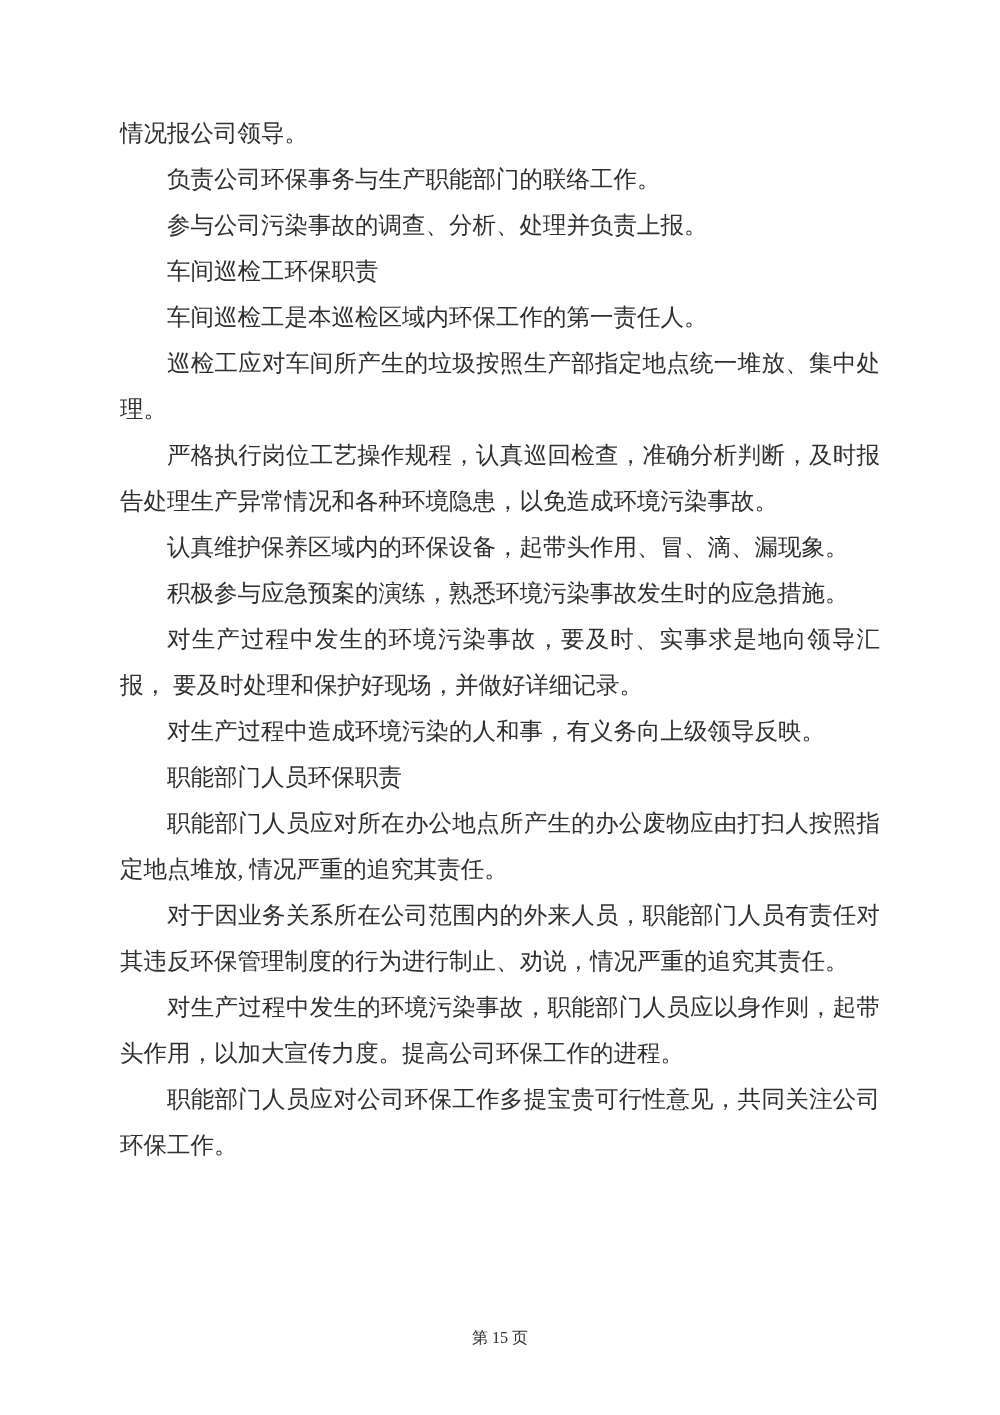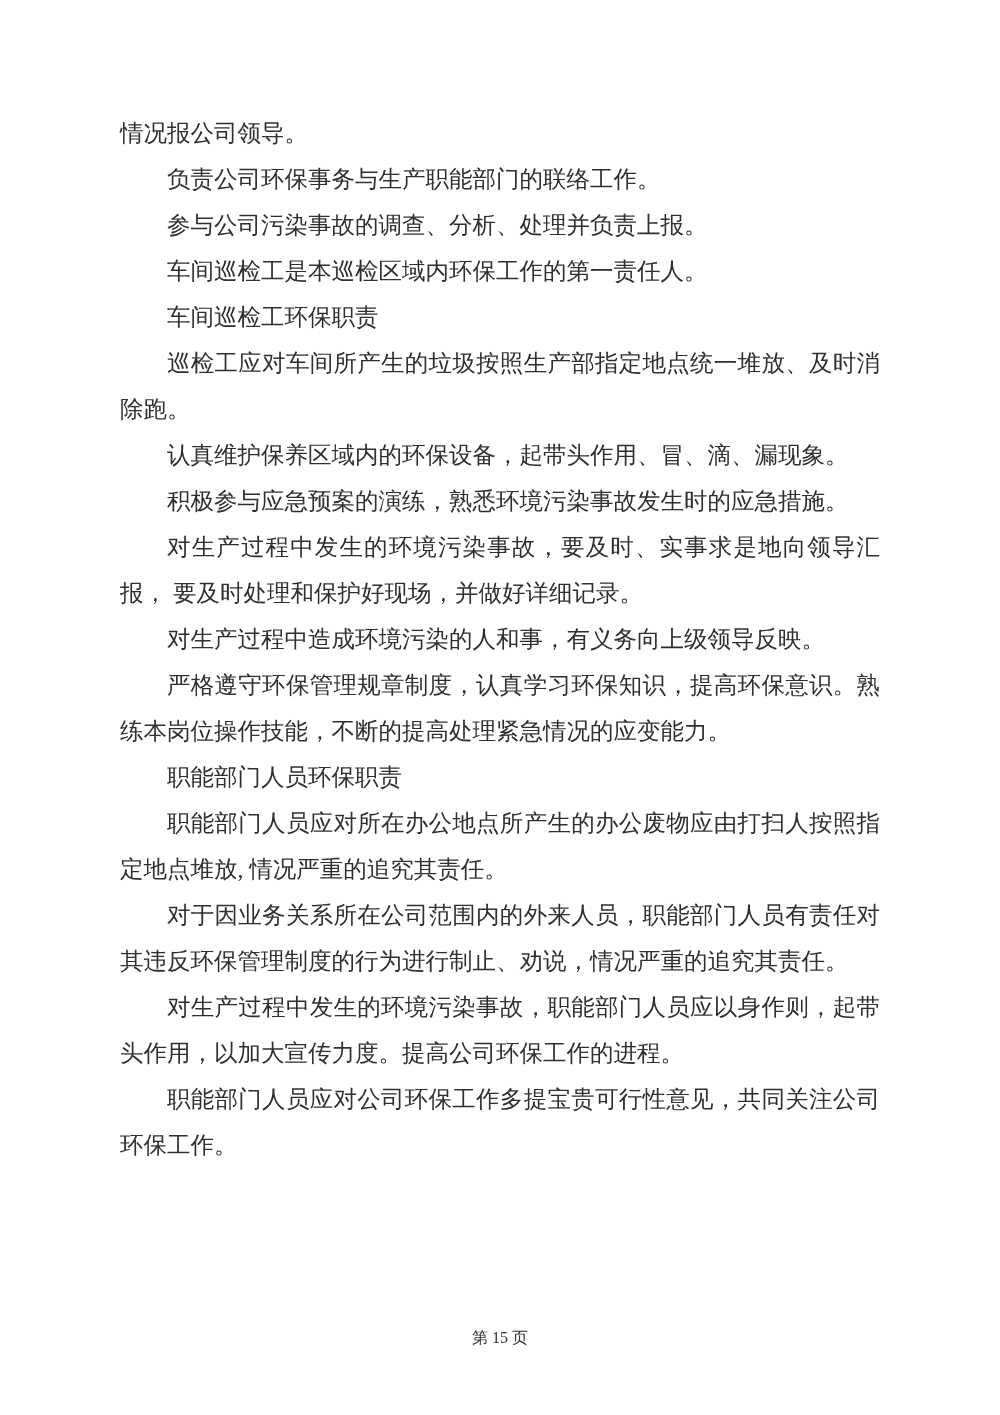--- a/index.html
+++ b/index.html
@@ -48,28 +48,28 @@
   }
 </style>
 </head>
 <body>
 
 <div class="page">
   <div class="content">
     <p class="para no-indent">情况报公司领导。</p>
     <p class="para">负责公司环保事务与生产职能部门的联络工作。</p>
     <p class="para">参与公司污染事故的调查、分析、处理并负责上报。</p>
+    <p class="para">车间巡检工环保职责</p>
     <p class="para">车间巡检工是本巡检区域内环保工作的第一责任人。</p>
-    <p class="para">车间巡检工环保职责</p>
-    <p class="para">巡检工应对车间所产生的垃圾按照生产部指定地点统一堆放、及时消除跑。</p>
+    <p class="para">巡检工应对车间所产生的垃圾按照生产部指定地点统一堆放、集中处理。</p>
+    <p class="para">严格执行岗位工艺操作规程，认真巡回检查，准确分析判断，及时报告处理生产异常情况和各种环境隐患，以免造成环境污染事故。</p>
     <p class="para">认真维护保养区域内的环保设备，起带头作用、冒、滴、漏现象。</p>
     <p class="para">积极参与应急预案的演练，熟悉环境污染事故发生时的应急措施。</p>
     <p class="para">对生产过程中发生的环境污染事故，要及时、实事求是地向领导汇报， 要及时处理和保护好现场，并做好详细记录。</p>
     <p class="para">对生产过程中造成环境污染的人和事，有义务向上级领导反映。</p>
-    <p class="para">严格遵守环保管理规章制度，认真学习环保知识，提高环保意识。熟练本岗位操作技能，不断的提高处理紧急情况的应变能力。</p>
     <p class="para">职能部门人员环保职责</p>
     <p class="para">职能部门人员应对所在办公地点所产生的办公废物应由打扫人按照指定地点堆放, 情况严重的追究其责任。</p>
     <p class="para">对于因业务关系所在公司范围内的外来人员，职能部门人员有责任对其违反环保管理制度的行为进行制止、劝说，情况严重的追究其责任。</p>
     <p class="para">对生产过程中发生的环境污染事故，职能部门人员应以身作则，起带头作用，以加大宣传力度。提高公司环保工作的进程。</p>
     <p class="para">职能部门人员应对公司环保工作多提宝贵可行性意见，共同关注公司环保工作。</p>
   </div>
   <div class="footer">
     <span>第 15 页</span>
   </div>
 </div>

